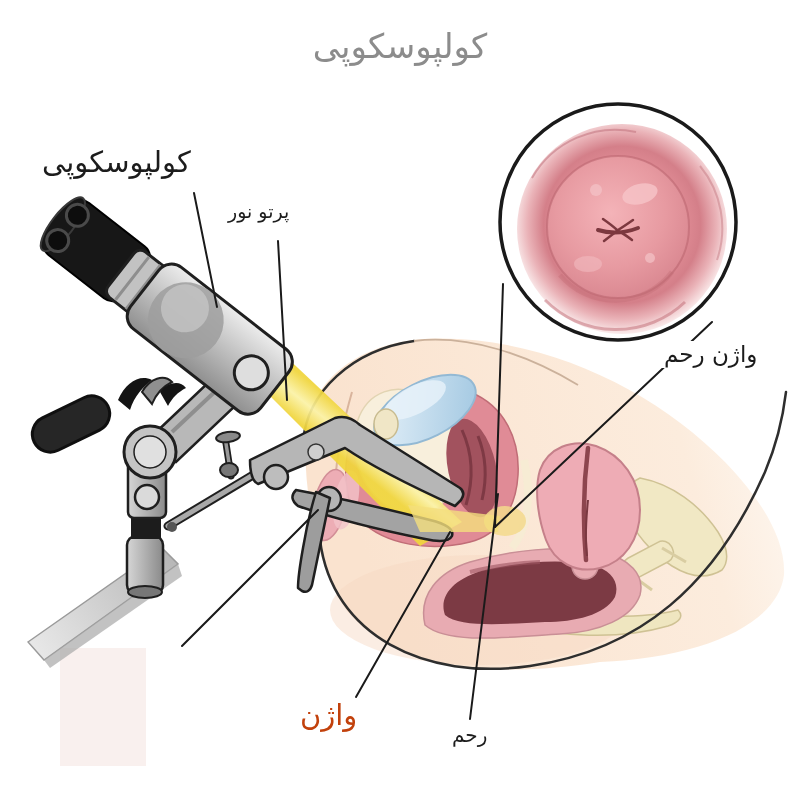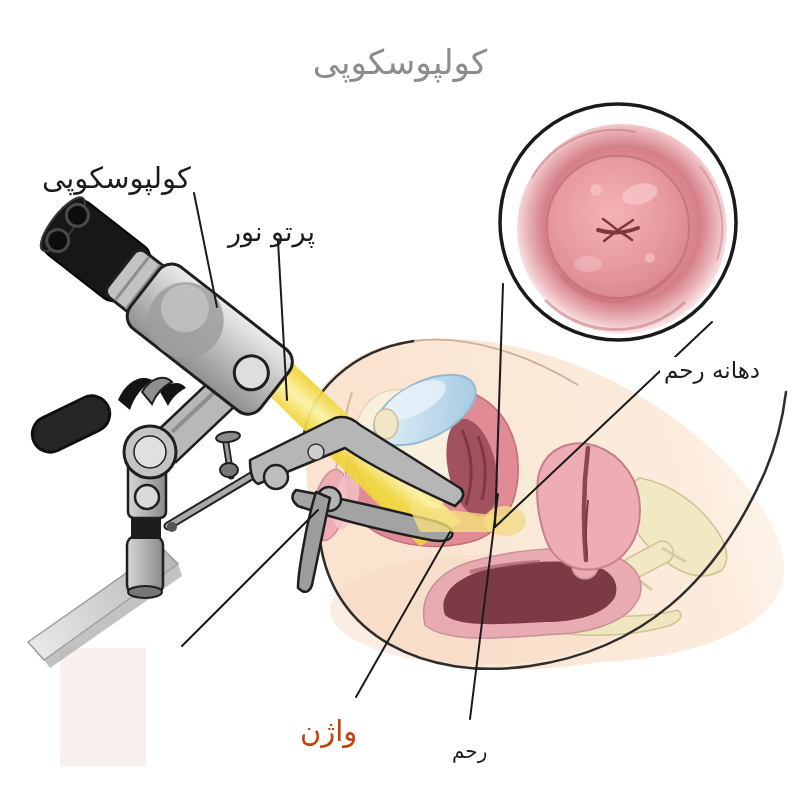--- a/index.html
+++ b/index.html
@@ -3,25 +3,25 @@
 <meta charset="utf-8">
 <style>
   html,body{margin:0;padding:0;background:#ffffff;}
   .stage{
     position:relative;width:800px;height:800px;background:#ffffff;overflow:hidden;
     font-family:"DejaVu Sans",sans-serif;
   }
   .stage svg{position:absolute;left:0;top:0;}
   .lbl{
     position:absolute;direction:rtl;white-space:nowrap;
-    color:#1c1c1c;font-family:"DejaVu Sans",sans-serif;line-height:1.1;margin-top:16px;
+    color:#1c1c1c;font-family:"DejaVu Sans",sans-serif;line-height:1.1;
   }
   .lbl.title{left:0;top:28px;width:800px;text-align:center;font-size:34px;color:#8c8c8c;}
   .lbl.colposcope{left:42px;top:147px;font-size:29px;}
-  .lbl.beam{left:228px;top:201px;font-size:27px;}
+  .lbl.beam{left:228px;top:201px;font-size:19px;}
   .lbl.cervix{left:660px;top:341px;font-size:23px;background:#ffffff;padding:1px 4px;}
   .lbl.speculum{left:168px;top:645px;font-size:29px;}
   .lbl.vagina{left:300px;top:700px;font-size:29px;color:#c2410c;}
   .lbl.uterus{left:452px;top:724px;font-size:20px;}
   .watermark-box{
     position:absolute;left:60px;top:648px;width:86px;height:118px;
     background:#f9f0ee;
   }
 </style>
 </head>
@@ -239,16 +239,16 @@
       <path d="M 712 322 L 495 527"></path>
       <path d="M 182 646 L 318 510"></path>
       <path d="M 356 697 L 450 532"></path>
       <path d="M 470 719 L 498 494"></path>
     </g>
   </svg>
 
   <div class="lbl title">کولپوسکوپی</div>
   <div class="lbl colposcope">کولپوسکوپی</div>
   <div class="lbl beam">پرتو نور</div>
-  <div class="lbl cervix">دهانه رحم</div>
+  <div class="lbl cervix">واژن رحم</div>
   <div class="lbl vagina">واژن</div>
   <div class="lbl uterus">رحم</div>
 </div>
 
 </body></html>

